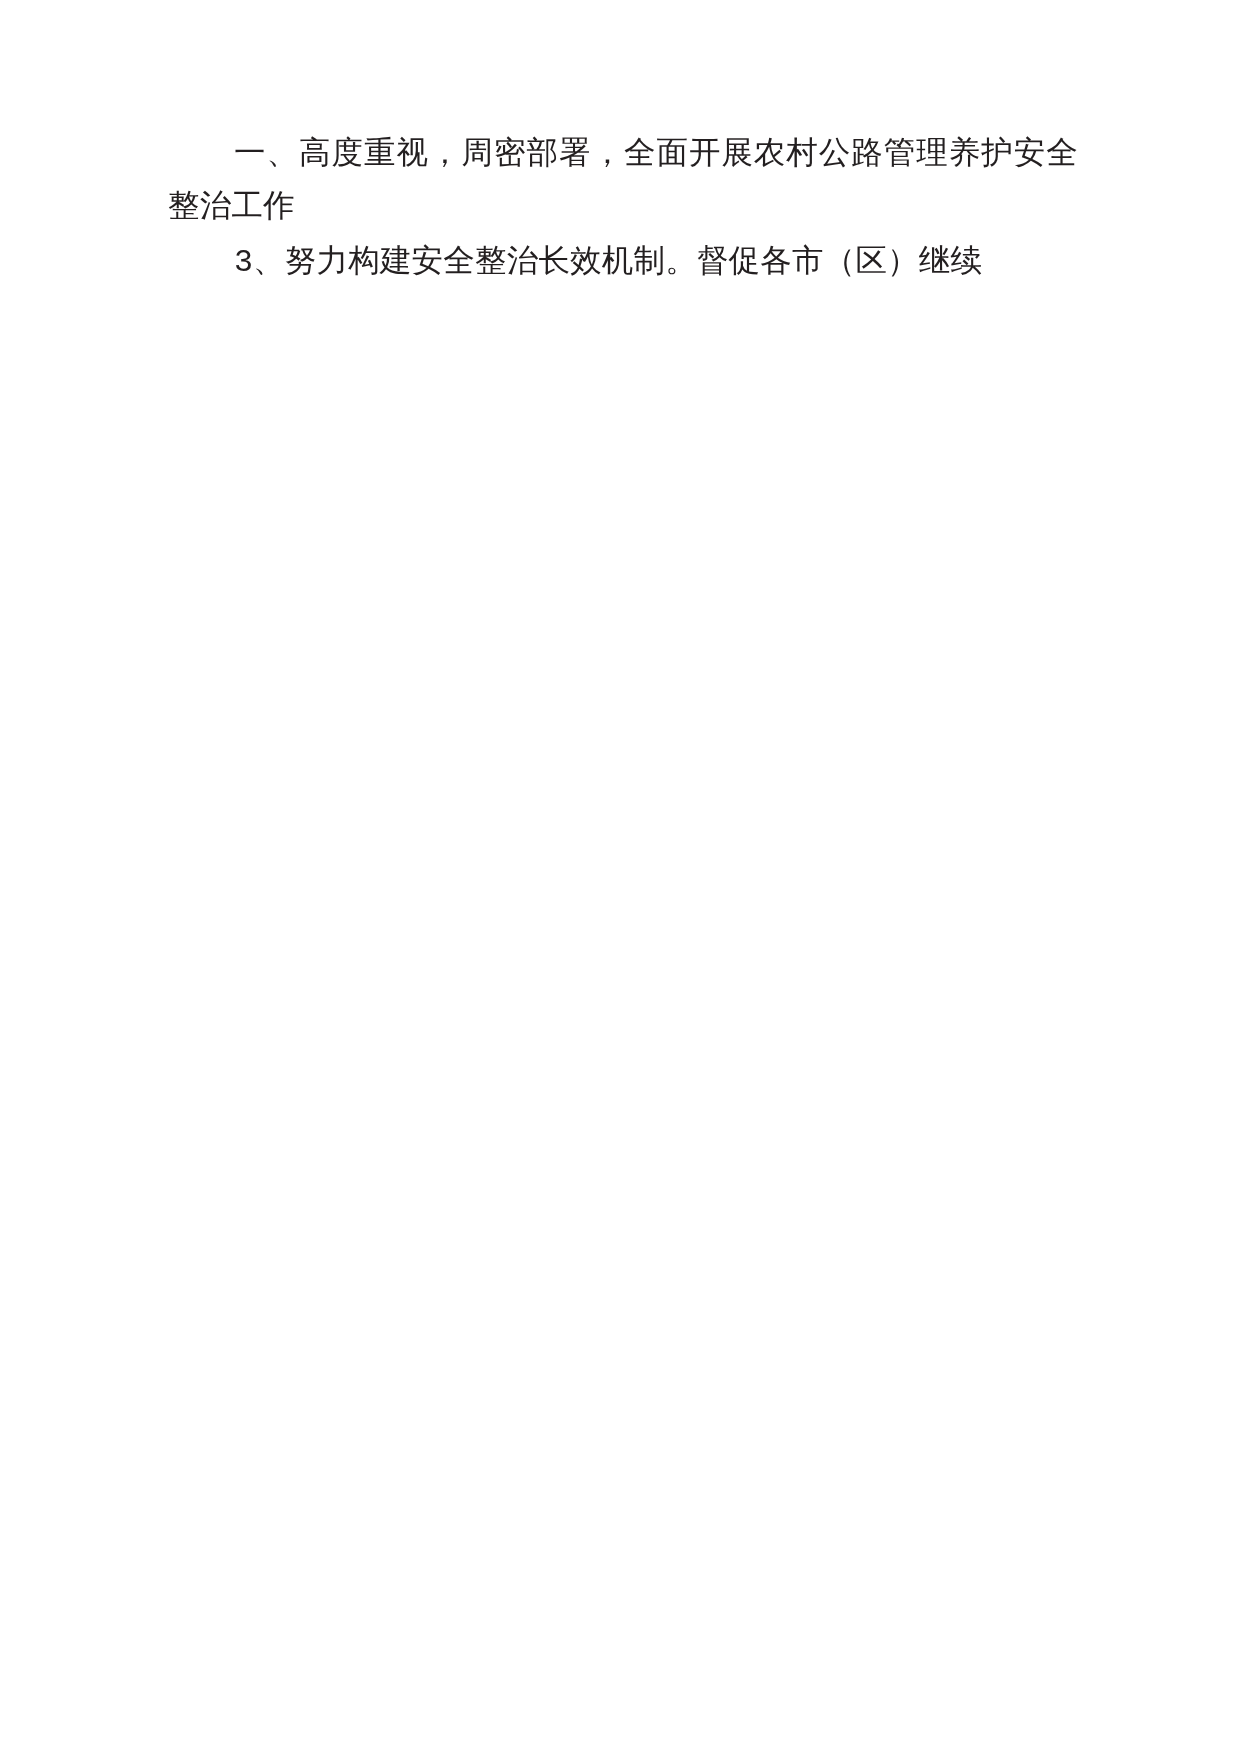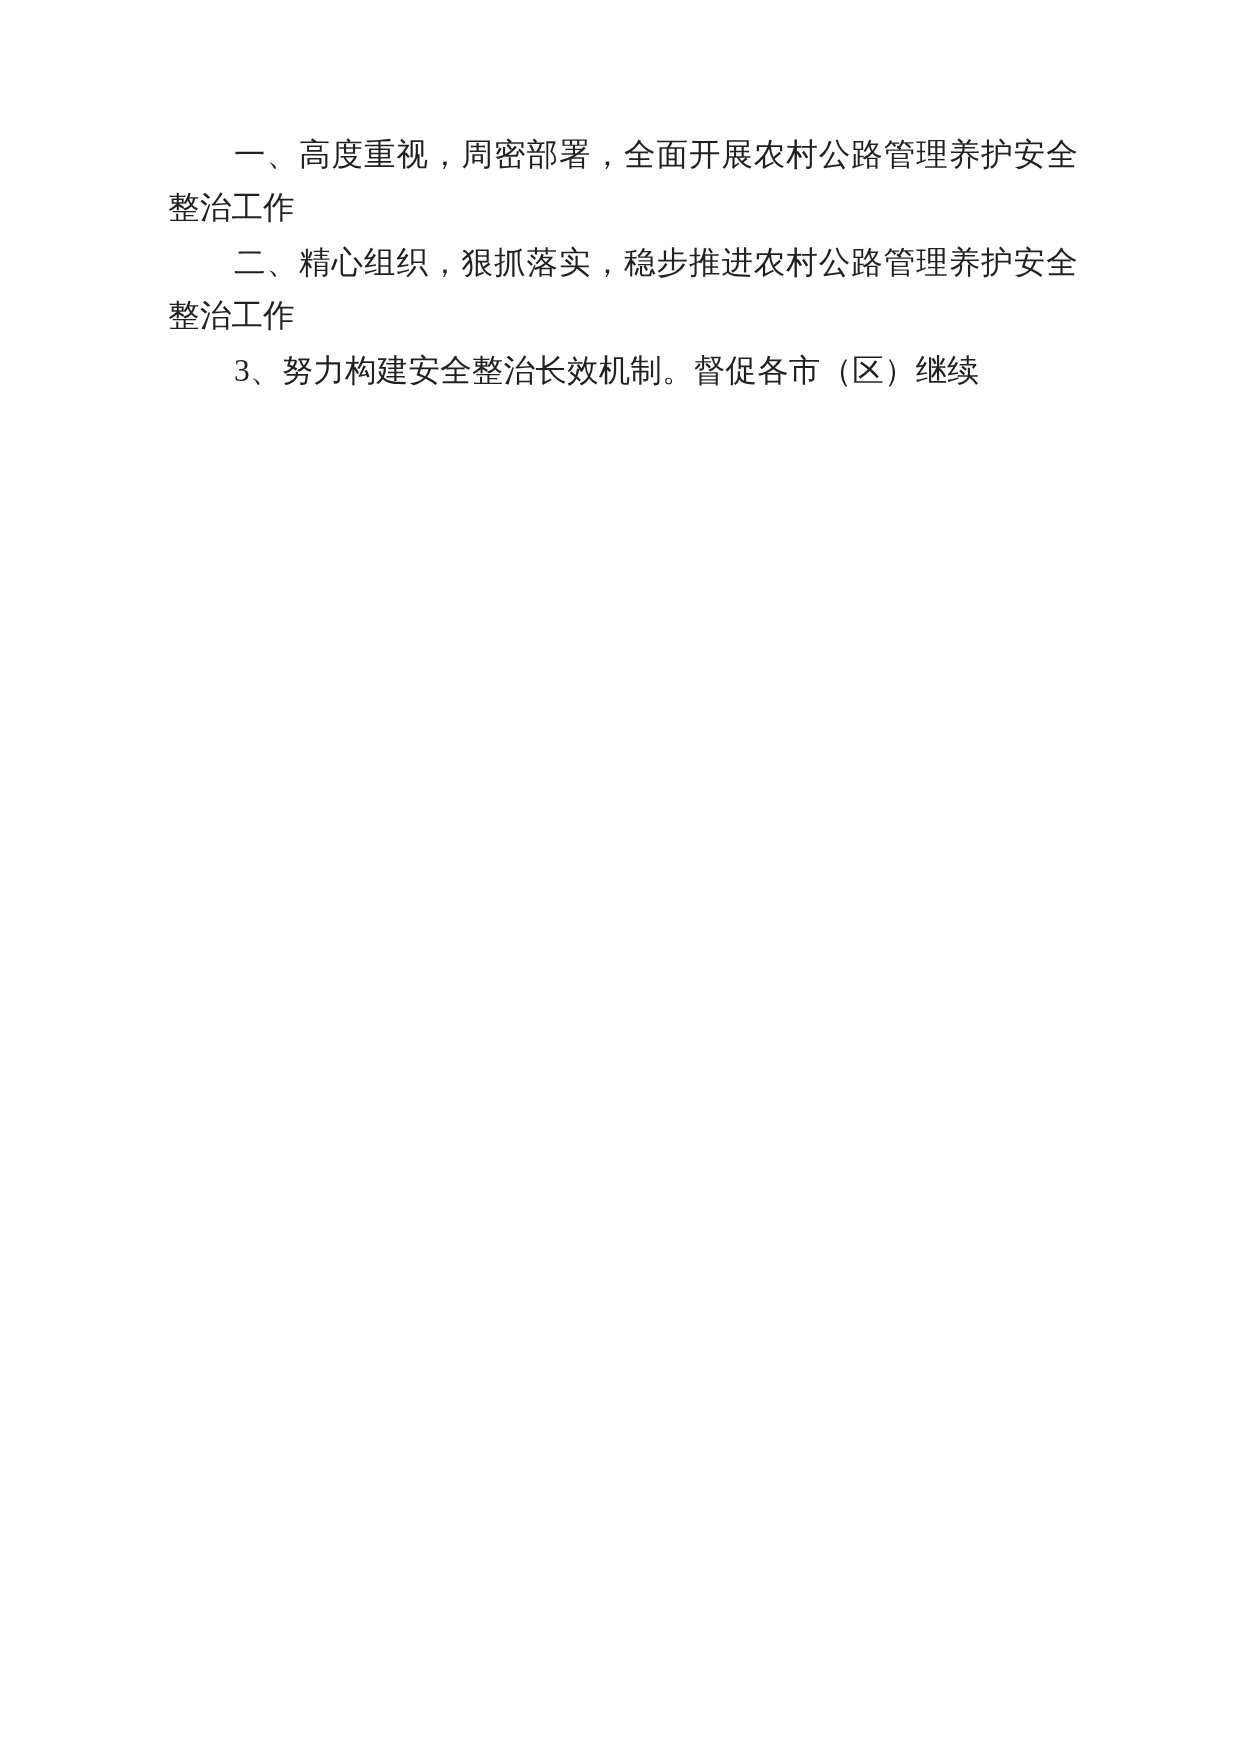--- a/index.html
+++ b/index.html
@@ -16,34 +16,33 @@
     box-sizing: border-box;
     overflow: hidden;
   }
   .doc-body {
     position: absolute;
     left: 168px;
     top: 128px;
     width: 910px;
   }
   .para {
-    font-family: Liberation Serif, serif;
+    font-family: Liberation Mono, monospace;
     font-size: 31.5px;
     line-height: 53px;
     color: #231f20;
     text-align: justify;
     text-justify: inter-ideograph;
     letter-spacing: 0.2px;
     margin: 0 0 2px 0;
     text-indent: 66px;
     word-break: break-all;
   }
 </style>
 </head>
 <body>
 
 <div class="page">
   <div class="doc-body">
     <p class="para">一、高度重视，周密部署，全面开展农村公路管理养护安全整治工作</p>
-    <p class="para">二、精心组织，狠抓落实，稳步推进农村公路管理养护安全整治工作</p>
     <p class="para">3、努力构建安全整治长效机制。督促各市（区）继续</p>
   </div>
 </div>
 
 </body></html>

